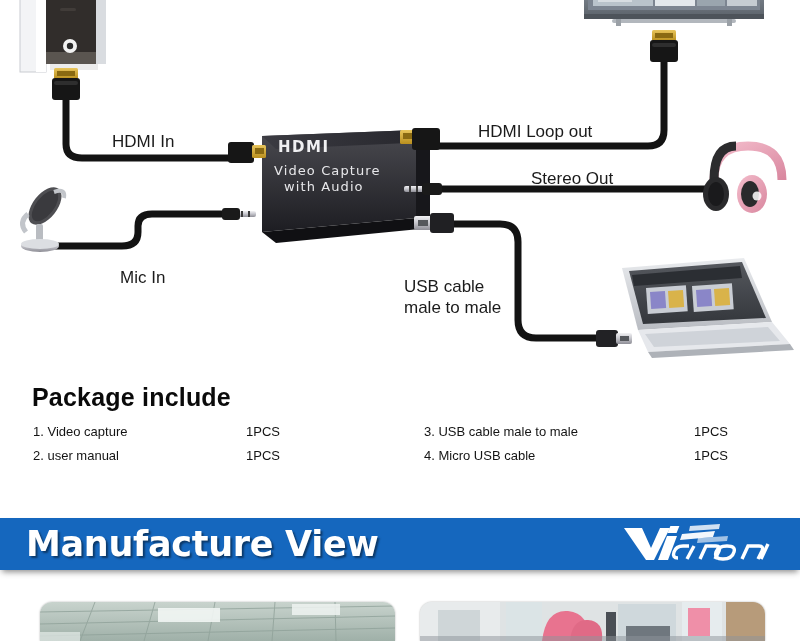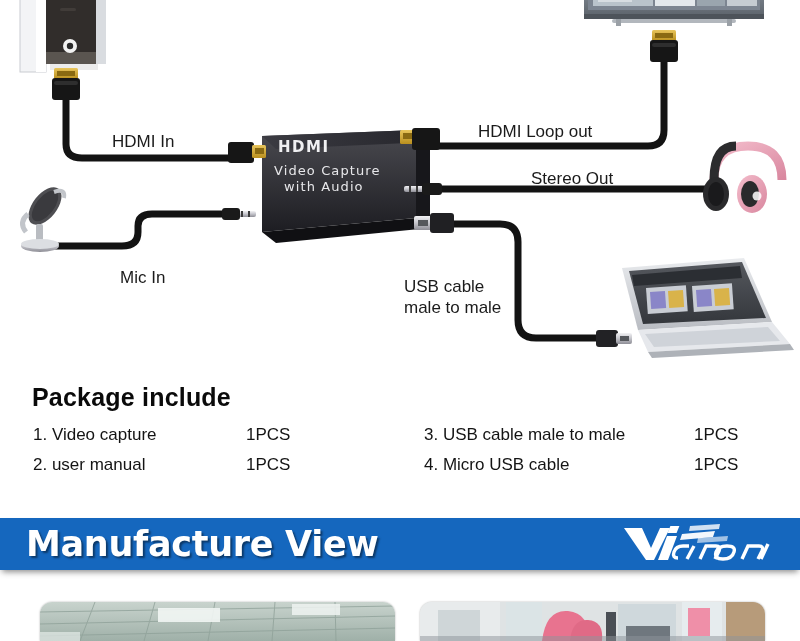--- a/index.html
+++ b/index.html
@@ -28,21 +28,21 @@
 
   
   .pkg { position:absolute; left:0; top:383px; width:800px; }
   .pkg-title {
     font-size:25px; font-weight:bold; color:#0a0a0a;
     margin-left:32px; letter-spacing:.2px;
   }
   .pkg-grid {
     margin-top:10px; margin-left:33px; width:745px;
     display:grid; grid-template-columns: 213px 178px 270px 84px;
-    row-gap:4px; font-size:17px; color:#141414;
+    row-gap:4px; font-size:13px; color:#141414;
   }
   .pkg-grid div { line-height:1.5; }
 
   
   .banner {
     position:absolute; left:0; top:518px; width:800px; height:52px;
     background:#1567be;
     box-shadow:0 4px 6px -2px rgba(0,0,0,.45);
   }
   .banner-title {

